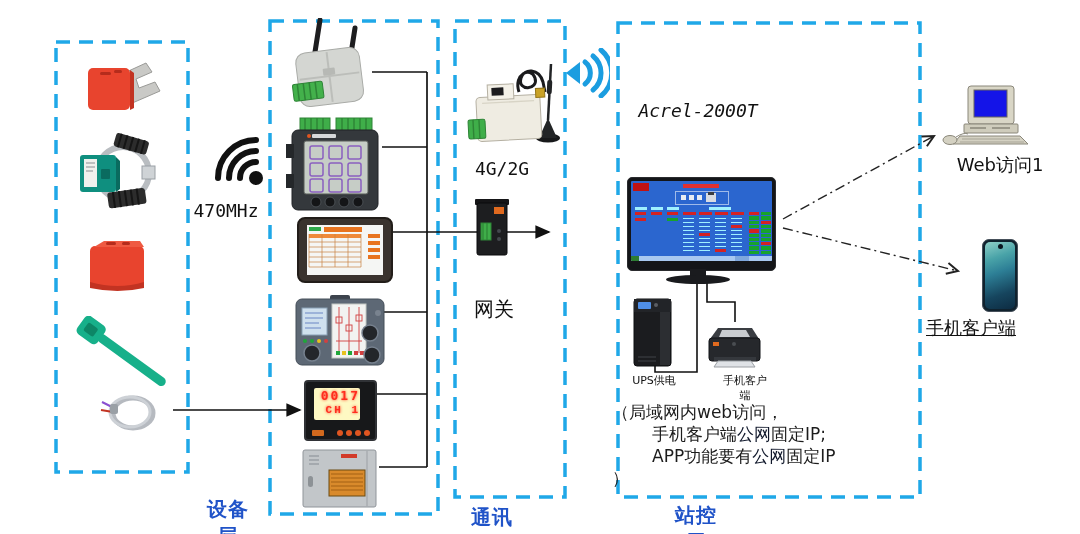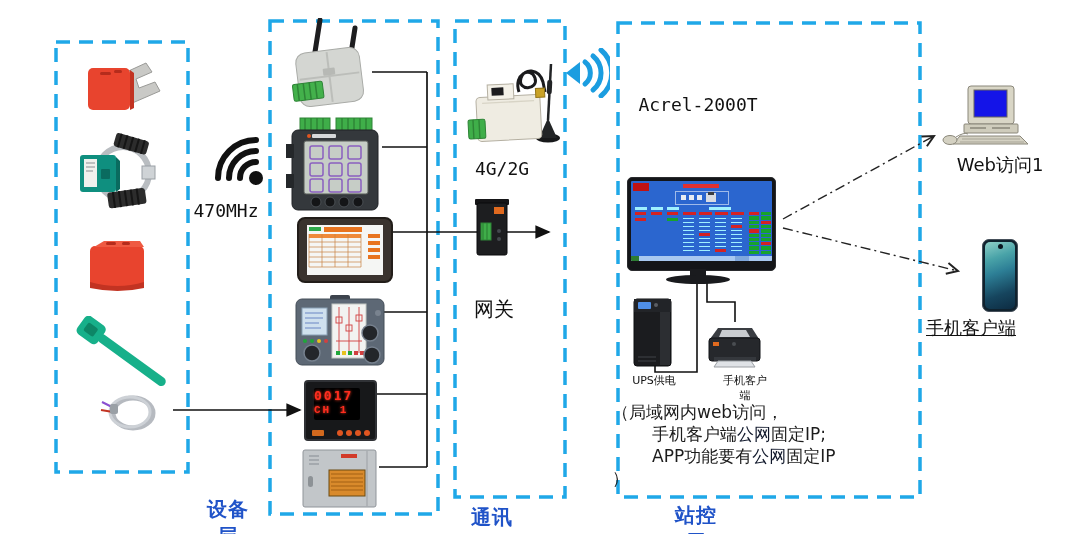--- a/index.html
+++ b/index.html
@@ -5,22 +5,22 @@
   html,body{margin:0;padding:0;background:#fff;}
   #stage{position:relative;width:1080px;height:534px;background:#ffffff;overflow:hidden;
          font-family:"DejaVu Sans",sans-serif;}
   .abs{position:absolute;}
   svg{display:block;}
   .layer-lbl{position:absolute;font-weight:bold;color:#2053c8;font-size:20px;letter-spacing:1px;}
   .mono{font-family:"DejaVu Sans Mono",monospace;}
   .note{position:absolute;font-size:17px;line-height:22px;color:#1c1c1c;}
   .note .red{color:#0f172a;}
   .devlabel{position:absolute;color:#111;text-align:center;}
-  .led-face{position:absolute;left:8px;top:6px;width:46px;height:32px;background:#000000;border-radius:2px;
-            text-align:left;}
+  .led-face{position:absolute;left:8px;top:6px;width:46px;height:32px;background:#fef9c3;border-radius:2px;
+            text-align:right;}
   .led-l1{font-family:"DejaVu Sans Mono",monospace;font-weight:bold;color:#ff2d1f;font-size:13px;
           letter-spacing:2px;line-height:16px;text-shadow:0 0 3px #ff3a20;}
   .led-l2{font-family:Liberation Mono, monospace;font-weight:bold;color:#ff2d1f;font-size:11px;
           letter-spacing:2px;line-height:12px;text-shadow:0 0 3px #ff3a20;}
   .scada{position:absolute;left:3px;top:3px;width:141px;height:80px;overflow:hidden;border-radius:1px;}
   .px{position:absolute;}
   .phone{position:absolute;left:982px;top:239px;width:34px;height:71px;background:#10222e;border:1px solid #46505a;
          border-radius:7px;}
   .phone .scr{position:absolute;left:2px;top:2px;right:2px;bottom:2px;border-radius:5px;
         background:linear-gradient(160deg,#8fd0c8 0%,#49a3a8 25%,#2d7f96 45%,#16455e 75%,#0d2c42 100%);}
@@ -422,21 +422,21 @@
   </div>
 
   <div class="layer-lbl" style="left:197px;top:496px;width:62px;text-align:center;">设备层</div>
   <div class="layer-lbl" style="left:461px;top:504px;width:62px;text-align:center;">通讯层</div>
   <div class="layer-lbl" style="left:665px;top:502px;width:62px;text-align:center;">站控层</div>
 
   <div class="devlabel mono" style="left:190px;top:200px;width:72px;font-size:18px;">470MHz</div>
   <div class="devlabel mono" style="left:470px;top:158px;width:64px;font-size:18px;">4G/2G</div>
   <div class="devlabel" style="left:472px;top:296px;width:44px;font-size:20px;">网关</div>
 
-  <div class="devlabel" style="left:622px;top:94px;width:152px;">
+  <div class="devlabel" style="left:622px;top:100px;width:152px;font-style:italic;">
     <div class="mono" style="font-size:18px;line-height:21px;">Acrel-2000T</div>
   </div>
 
   <div class="devlabel" style="left:630px;top:373px;width:48px;font-size:11px;">UPS供电</div>
   <div class="devlabel" style="left:720px;top:373px;width:50px;font-size:11px;">手机客户端</div>
 
   <div class="note" style="left:612px;top:401px;width:300px;">
     <div>（局域网内web访问，</div>
     <div style="padding-left:40px;"><span>手机客户端</span><span class="red">公网</span><span>固定IP;</span></div>
     <div style="padding-left:40px;"><span>APP功能要有</span><span class="red">公网</span><span>固定IP</span></div>

